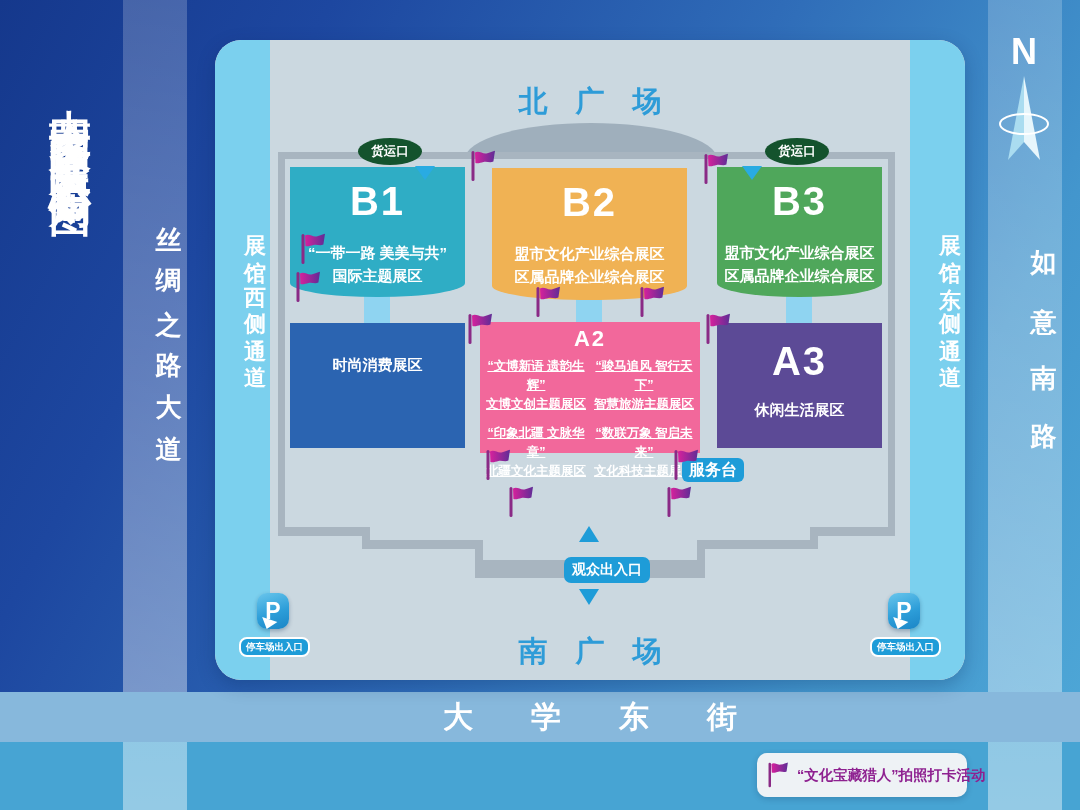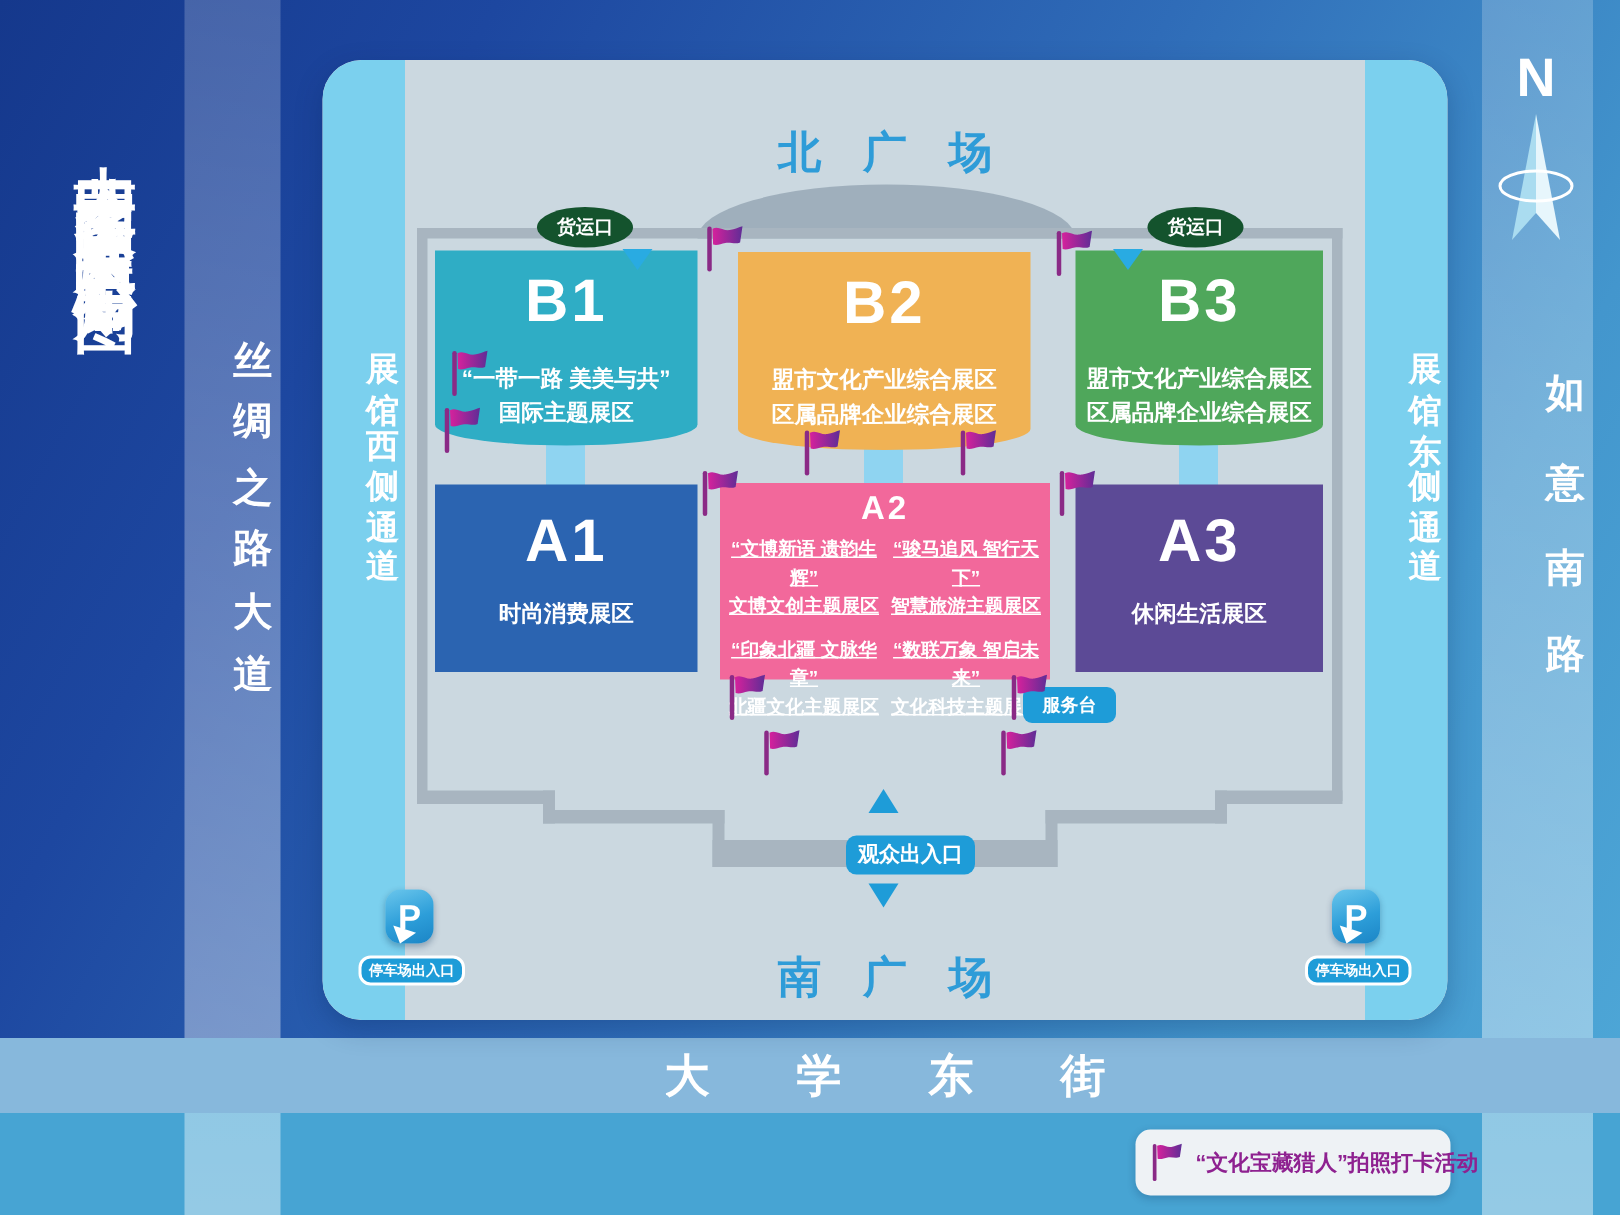--- a/index.html
+++ b/index.html
@@ -63,21 +63,21 @@
   .hall.a2{left:265px;top:282px;width:220px;height:131px;padding-top:4px;}
   .hall.a2 .hid{font-size:22px;}
   .quads{display:grid;grid-template-columns:1fr 1fr;column-gap:6px;row-gap:11px;margin-top:5px;padding:0 5px;}
   .quads .q{font-size:12.5px;font-weight:bold;line-height:1.5;text-decoration:underline;}
 
   .oval{position:absolute;width:64px;height:27px;background:#14532d;border-radius:50%;
     color:#fff;font-size:12.5px;font-weight:bold;display:flex;align-items:center;justify-content:center;}
   .tri-down{position:absolute;width:0;height:0;border-left:10px solid transparent;border-right:10px solid transparent;border-top:14px solid #29abe2;}
 
   .badge{position:absolute;background:#1e9cd8;color:#fff;font-weight:bold;display:flex;align-items:center;justify-content:center;}
-  .badge.service{left:467px;top:418px;width:62px;height:24px;border-radius:6px;font-size:12px;}
+  .badge.service{left:467px;top:418px;width:62px;height:24px;border-radius:6px;font-size:16px;}
   .badge.visitor{left:333px;top:517px;width:86px;height:26px;border-radius:7px;font-size:14px;z-index:6;margin-left:16px;}
 
   .p-icon{position:absolute;width:32px;height:36px;border-radius:10px;
     background:linear-gradient(160deg,#6ac6ec 0%,#2d9ed9 55%,#1b85c6 100%);
     color:#fff;font-size:23px;font-weight:900;display:flex;align-items:center;justify-content:center;
     box-shadow:0 2px 4px rgba(0,40,80,.3);z-index:5;}
   .p-icon::after{content:"";position:absolute;left:2px;bottom:-8px;width:0;height:0;
     border:8px solid transparent;border-top:10px solid #fff;transform:rotate(18deg);}
   .p-label{position:absolute;background:#1e9cd8;border:2px solid #fff;border-radius:8px;
     color:#fff;font-size:9.5px;font-weight:bold;height:16px;padding:0 5px;display:flex;align-items:center;justify-content:center;z-index:5;}
@@ -169,21 +169,20 @@
       <div class="hline">盟市文化产业综合展区</div>
       <div class="hline">区属品牌企业综合展区</div>
     </div>
     <div class="hall bhall b3" style="background: rgb(79, 167, 91);">
       <div class="hid">B3</div>
       <div class="gap-b"></div>
       <div class="hline">盟市文化产业综合展区</div>
       <div class="hline">区属品牌企业综合展区</div>
     </div>
     <div class="hall a1" style="background: rgb(43, 100, 177);">
-      <div class="hid">A1</div>
       <div class="gap-a"></div>
       <div class="hline">时尚消费展区</div>
     </div>
     <div class="hall a2" style="background: rgb(242, 104, 155);">
       <div class="hid">A2</div>
       <div class="quads">
         <div class="q">
           <div>“文博新语 遗韵生辉”</div>
           <div>文博文创主题展区</div>
         </div>

